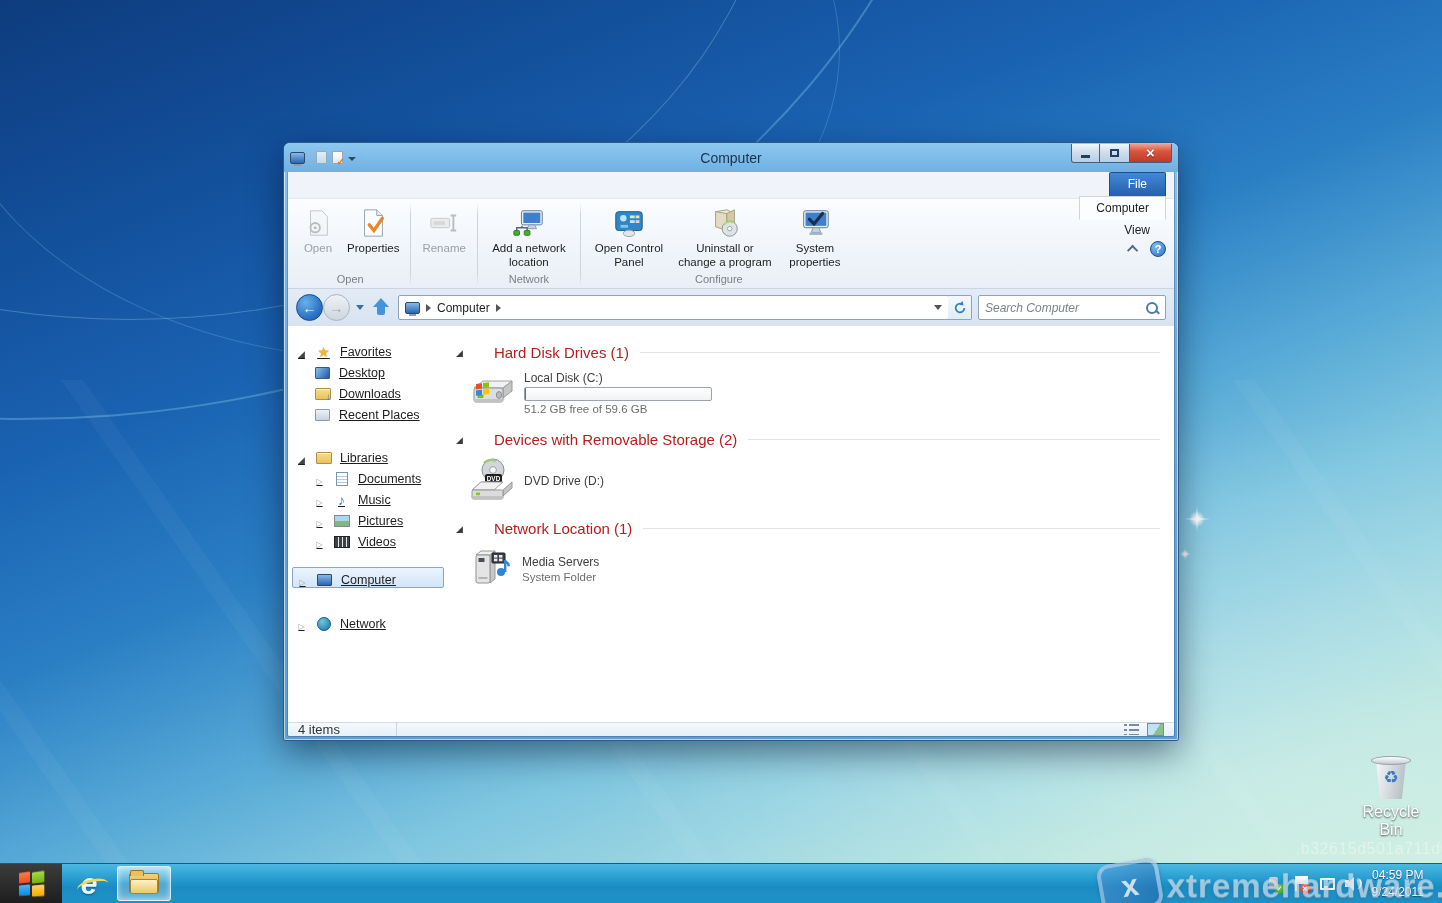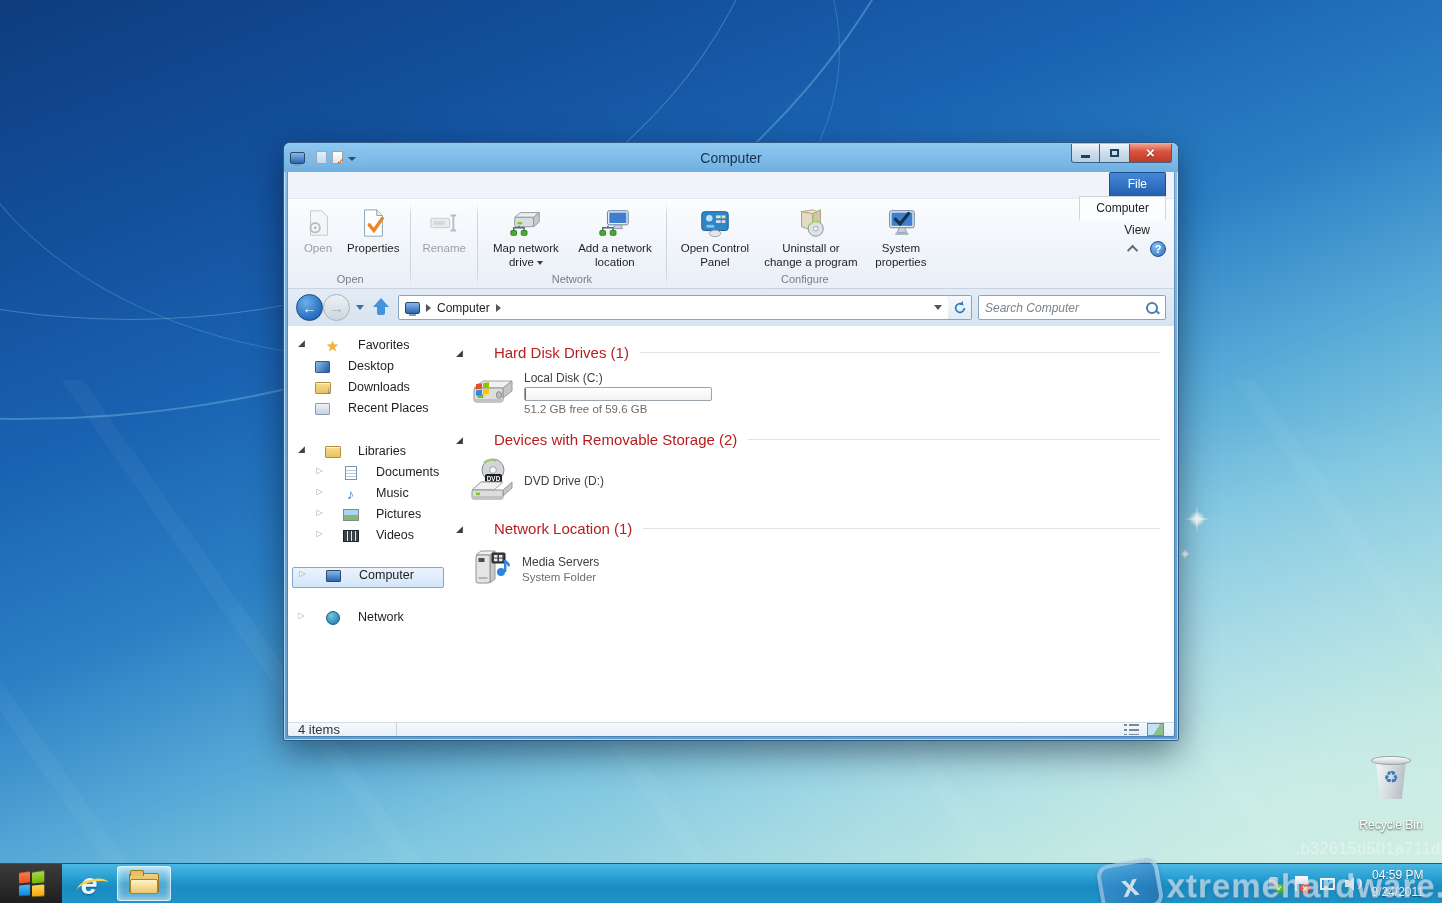--- a/index.html
+++ b/index.html
@@ -29,21 +29,21 @@
   
   .recycle { position:absolute; left:1352px; top:755px; width:78px; text-align:center; z-index:10; }
   .bin { position:relative; width:40px; height:46px; margin:0 auto; }
   .bin-body { position:absolute; left:3px; top:6px; width:34px; height:38px;
     background:linear-gradient(100deg,#fafafa,#cfd6da 55%,#aab4ba);
     clip-path:polygon(6% 0,94% 0,82% 100%,18% 100%); border-radius:3px; }
   .bin-rim { position:absolute; left:0; top:1px; width:40px; height:9px; border-radius:50%;
     background:linear-gradient(#ffffff,#c2cacf); border:1px solid #98a2a8; }
   .bin-glyph { position:absolute; left:0; top:12px; width:40px; text-align:center; color:#3a7ac0; font-size:17px; }
   .bin-glyph::before { content:"♻"; }
-  .recycle-label { margin-top:17px; color:#fff; font-size:12px; text-shadow:0 1px 2px rgba(0,0,0,.7); }
+  .recycle-label { margin-top:2px; color:#fff; font-size:16px; text-shadow:0 1px 2px rgba(0,0,0,.7); }
 
   
   .watermark { position:absolute; right:-26px; bottom:-8px; display:flex; align-items:center; z-index:50; pointer-events:none; }
   .wm-logo { width:62px; height:50px; border:4px solid rgba(235,243,250,.45); border-radius:12px;
     background:linear-gradient(135deg, rgba(90,150,215,.45), rgba(40,90,160,.45));
     transform:rotate(-10deg); display:flex; align-items:center; justify-content:center;
     color:rgba(255,255,255,.75); font-size:30px; font-weight:bold; margin-right:6px;
     box-shadow:0 2px 4px rgba(30,60,100,.3); }
   .wm-text { font-size:33px; font-weight:bold; color:rgba(235,243,250,.42); letter-spacing:1px;
     text-shadow:0 1px 1px rgba(255,255,255,.35), 0 2px 3px rgba(30,70,110,.35); }
@@ -130,21 +130,21 @@
   .searchbox input { flex:1; border:none; outline:none; font-size:12px; font-style:italic; color:#444;
     font-family:"Liberation Sans", sans-serif; background:transparent; min-width:0; }
   .searchbox input::placeholder { color:#7a828c; }
   .mag { position:relative; width:14px; height:14px; }
   .mag::before { content:""; position:absolute; left:1px; top:1px; width:8px; height:8px; border:2px solid #4a7ab0; border-radius:50%; }
   .mag::after { content:""; position:absolute; left:10px; top:10px; width:5px; height:2px; background:#4a7ab0; transform:rotate(45deg); }
 
   
   .bodyrow { flex:1; display:flex; background:#fff; overflow:hidden; }
   .sidebar { width:160px; padding:12px 0 0 4px; font-size:12.5px; color:#1e1e1e; }
-  .nav-row { display:flex; align-items:flex-start; height:21px; gap:17px; padding-left:4px; }
+  .nav-row { display:flex; align-items:flex-end; height:21px; gap:8px; padding-left:4px;text-decoration:underline; }
   .nav-row .tri { width:11px; text-align:center; font-size:9px; color:#444; flex:none; }
   .tri.exp::before { content:"◢"; }
   .tri.col::before { content:"▷"; color:#a0a6ac; font-size:8px; }
   .nav-row.child { padding-left:22px; }
   .nav-row.selected { border:1px solid #84a7cc; border-radius:2px; background:linear-gradient(#ebf4fd,#d2e5f8); width:152px; }
   .gap16 { height:18px; } .gap20 { height:22px; }
   .si { width:17px; height:15px; display:inline-flex; align-items:center; justify-content:center; flex:none; position:relative; }
   .si-star::before { content:"★"; color:#f5b53c; font-size:14px; text-shadow:0 0 1px #c08a20; }
   .si-desktop::before { content:""; width:13px; height:10px; border:1px solid #3c5a78; border-radius:1px;
     background:linear-gradient(125deg,#8cc0ee,#2058a8); }
@@ -339,34 +339,20 @@
               </span>
               <span>Rename</span>
             </div>
           </div>
           <div class="rgroup-label"></div>
         </div>
         <div class="rsep"></div>
 
         <div class="rgroup">
           <div class="rgroup-buttons">
-            <div class="rbtn w80">
-              <span class="ricon">
-                <svg width="34" height="32" viewBox="0 0 36 32">
-                    <path d="M6 10l6-5h20l-6 5z" fill="#eceff1" stroke="#8f979e"></path>
-                    <rect x="6" y="10" width="20" height="10" rx="2" fill="#d9dde0" stroke="#8f979e"></rect>
-                    <path d="M26 10l6-5v10l-6 5z" fill="#c4c9cd" stroke="#8f979e"></path>
-                    <rect x="9" y="15" width="5" height="2.4" fill="#7ec820"></rect>
-                    <rect x="2" y="24" width="6" height="5" rx="1" fill="#49b02e" stroke="#2d7a18"></rect>
-                    <rect x="13" y="24" width="6" height="5" rx="1" fill="#49b02e" stroke="#2d7a18"></rect>
-                    <path d="M5 24v-3h11v3M10.5 21v-2" stroke="#5a6a74" fill="none" stroke-width="1.6"></path>
-                  </svg>
-              </span>
-              <span><span>Map network drive</span><span class="dd-arrow"></span></span>
-            </div>
             <div class="rbtn w88">
               <span class="ricon">
                 <svg width="34" height="32" viewBox="0 0 36 32">
                     <rect x="10" y="3" width="22" height="15" rx="2" fill="#e8edf2" stroke="#5a7a9a"></rect>
                     <rect x="12" y="5" width="18" height="11" fill="#3e7fd0"></rect>
                     <path d="M18 18h6l2 4h-10z" fill="#c8d2dc" stroke="#8a9aaa"></path>
                     <rect x="2" y="24" width="6" height="5" rx="1" fill="#49b02e" stroke="#2d7a18"></rect>
                     <rect x="13" y="24" width="6" height="5" rx="1" fill="#49b02e" stroke="#2d7a18"></rect>
                     <path d="M5 24v-3h11v3M10.5 21v-2" stroke="#5a6a74" fill="none" stroke-width="1.6"></path>
                   </svg>

